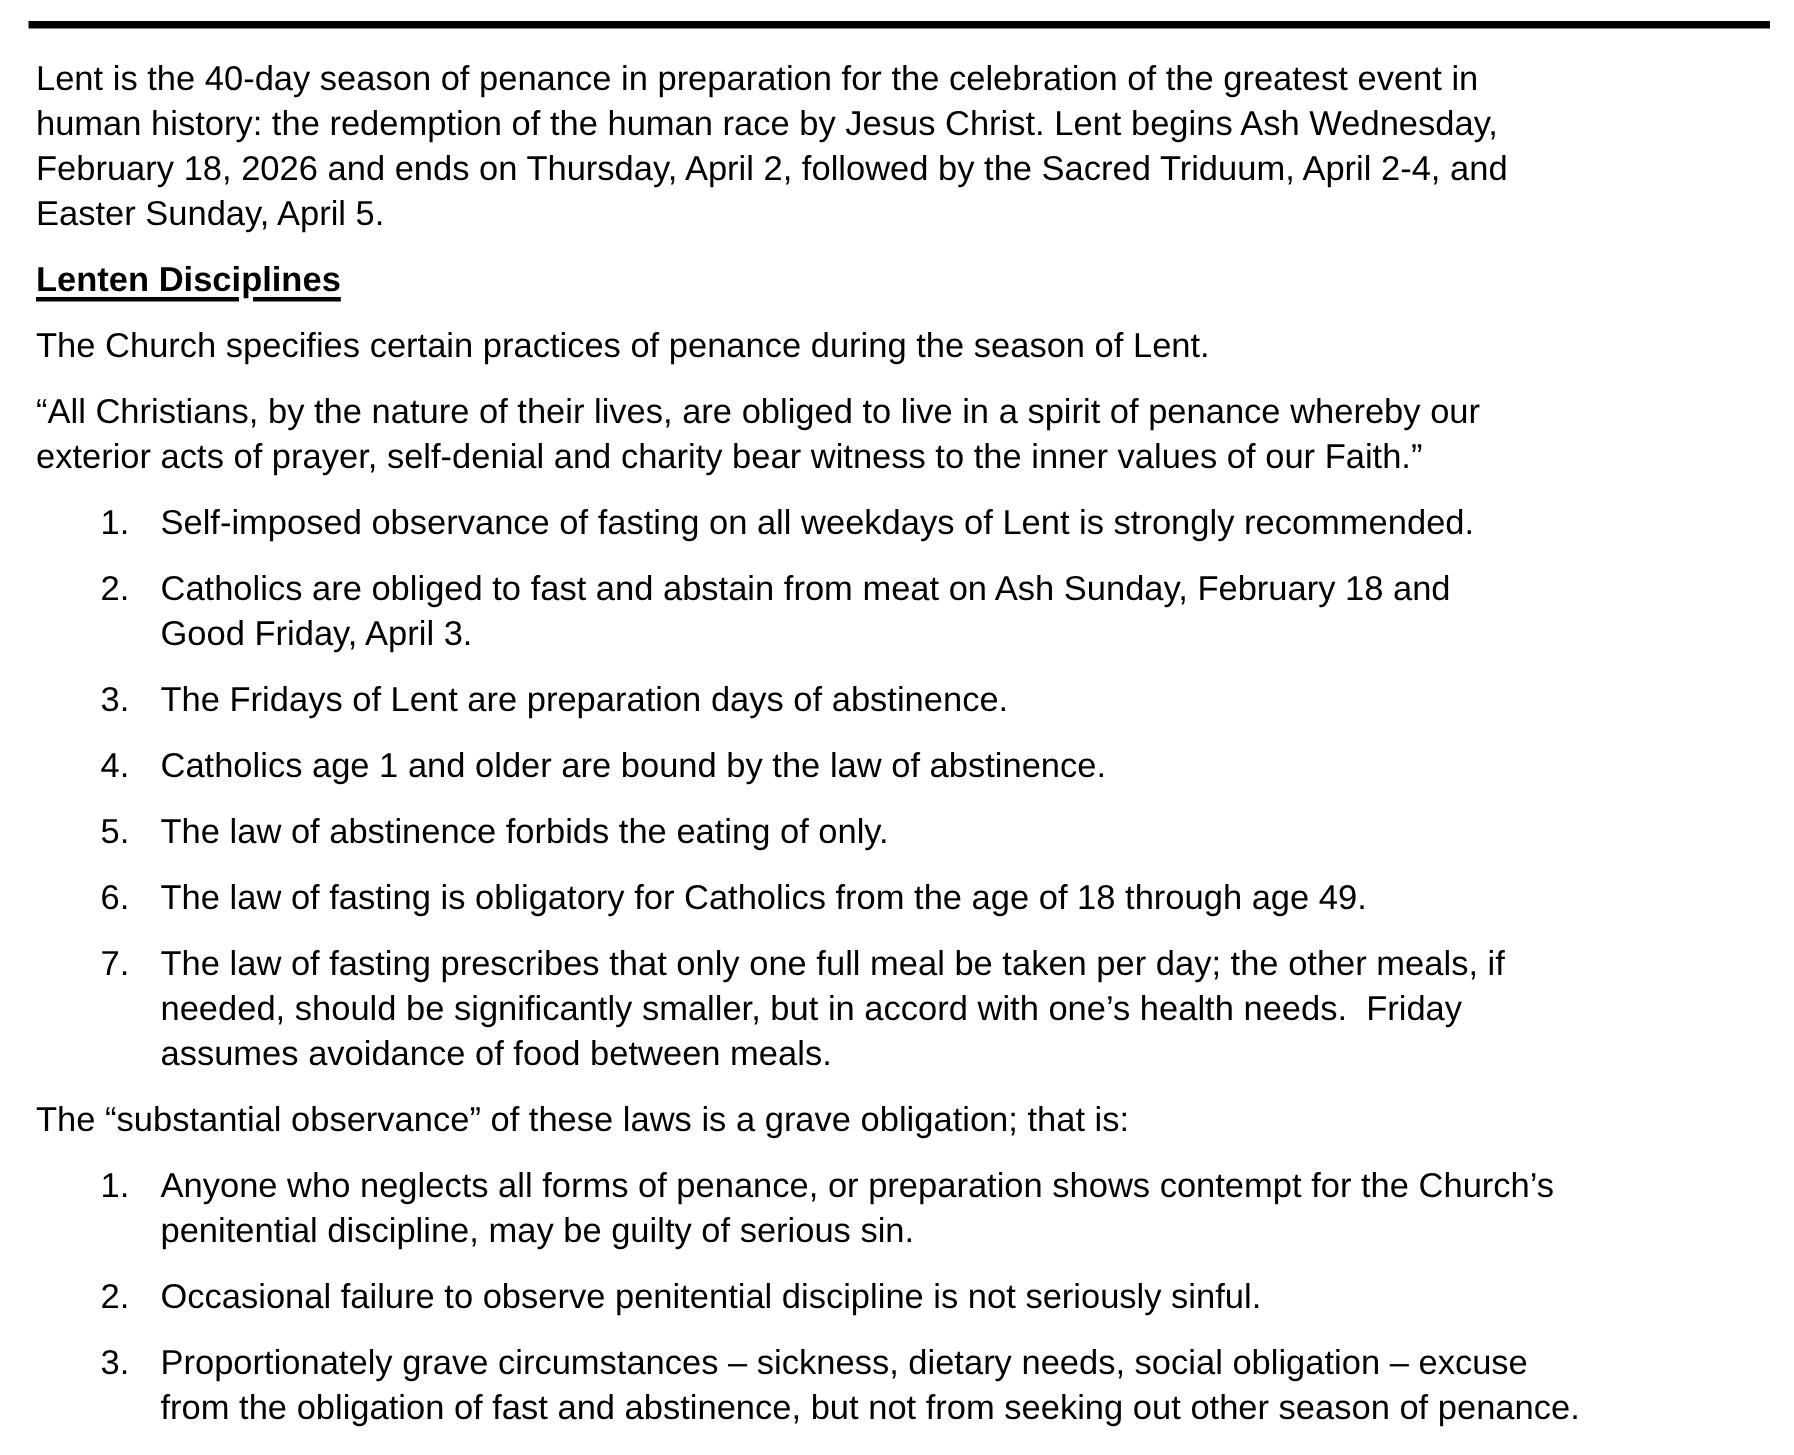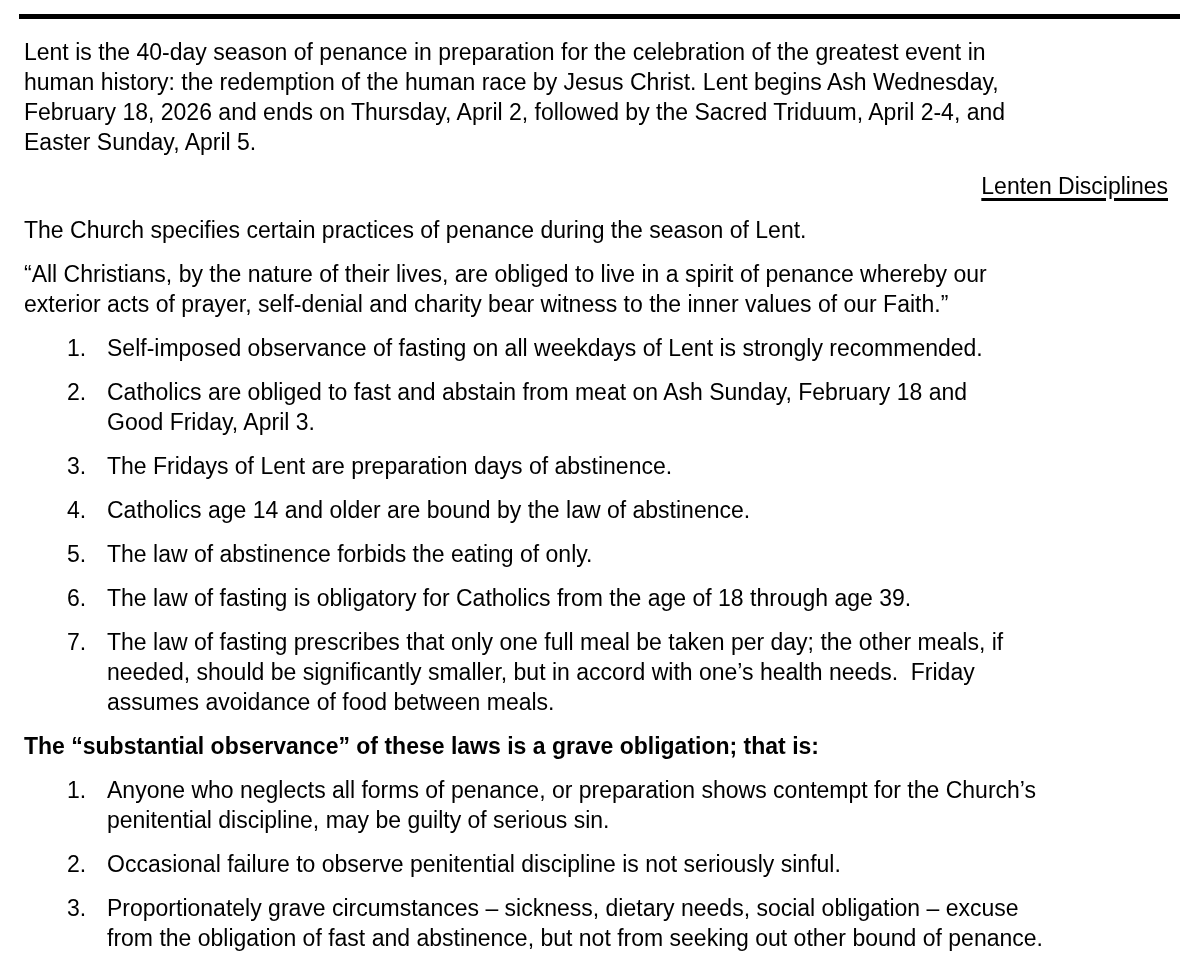--- a/index.html
+++ b/index.html
@@ -29,30 +29,30 @@
   .content {
     padding: 18px 12px 0 24px;
   }
   .para {
     margin: 0 14px 14px 0;
     white-space: pre-wrap;
   }
   .section-heading {
     font-size: 23px;
     line-height: 30px;
-    font-weight: normal;
-    text-align: right;
+    font-weight: bold;
+    text-align: left;
     text-decoration: underline;
     text-decoration-thickness: 3px;
     text-underline-offset: 4px;
     margin: 0 14px 14px 0;
     padding-right: 2px;
   }
   .bold-heading {
-    font-weight: bold;
+    font-weight: normal;
   }
   ol.doc-list {
     list-style: none;
     margin: 0;
     padding: 0 0 0 43px;
   }
   ol.doc-list li {
     display: flex;
     margin: 0 0 14px 0;
   }
@@ -92,29 +92,29 @@
         <span class="item-num">2.</span>
         <span class="item-text">Catholics are obliged to fast and abstain from meat on Ash Sunday, February 18 and
 Good Friday, April 3.</span>
       </li>
       <li>
         <span class="item-num">3.</span>
         <span class="item-text">The Fridays of Lent are preparation days of abstinence.</span>
       </li>
       <li>
         <span class="item-num">4.</span>
-        <span class="item-text">Catholics age 14 and older are bound by the law of abstinence.</span>
+        <span class="item-text">Catholics age 1 and older are bound by the law of abstinence.</span>
       </li>
       <li>
         <span class="item-num">5.</span>
         <span class="item-text">The law of abstinence forbids the eating of only.</span>
       </li>
       <li>
         <span class="item-num">6.</span>
-        <span class="item-text">The law of fasting is obligatory for Catholics from the age of 18 through age 39.</span>
+        <span class="item-text">The law of fasting is obligatory for Catholics from the age of 18 through age 49.</span>
       </li>
       <li>
         <span class="item-num">7.</span>
         <span class="item-text">The law of fasting prescribes that only one full meal be taken per day; the other meals, if
 needed, should be significantly smaller, but in accord with one’s health needs.  Friday
 assumes avoidance of food between meals.</span>
       </li>
     </ol>
 
     <p class="para bold-heading">The “substantial observance” of these laws is a grave obligation; that is:</p>
@@ -125,18 +125,18 @@
         <span class="item-text">Anyone who neglects all forms of penance, or preparation shows contempt for the Church’s
 penitential discipline, may be guilty of serious sin.</span>
       </li>
       <li>
         <span class="item-num">2.</span>
         <span class="item-text">Occasional failure to observe penitential discipline is not seriously sinful.</span>
       </li>
       <li>
         <span class="item-num">3.</span>
         <span class="item-text">Proportionately grave circumstances – sickness, dietary needs, social obligation – excuse
-from the obligation of fast and abstinence, but not from seeking out other bound of penance.</span>
+from the obligation of fast and abstinence, but not from seeking out other season of penance.</span>
       </li>
     </ol>
 
   </div>
 </div>
 
 </body></html>

